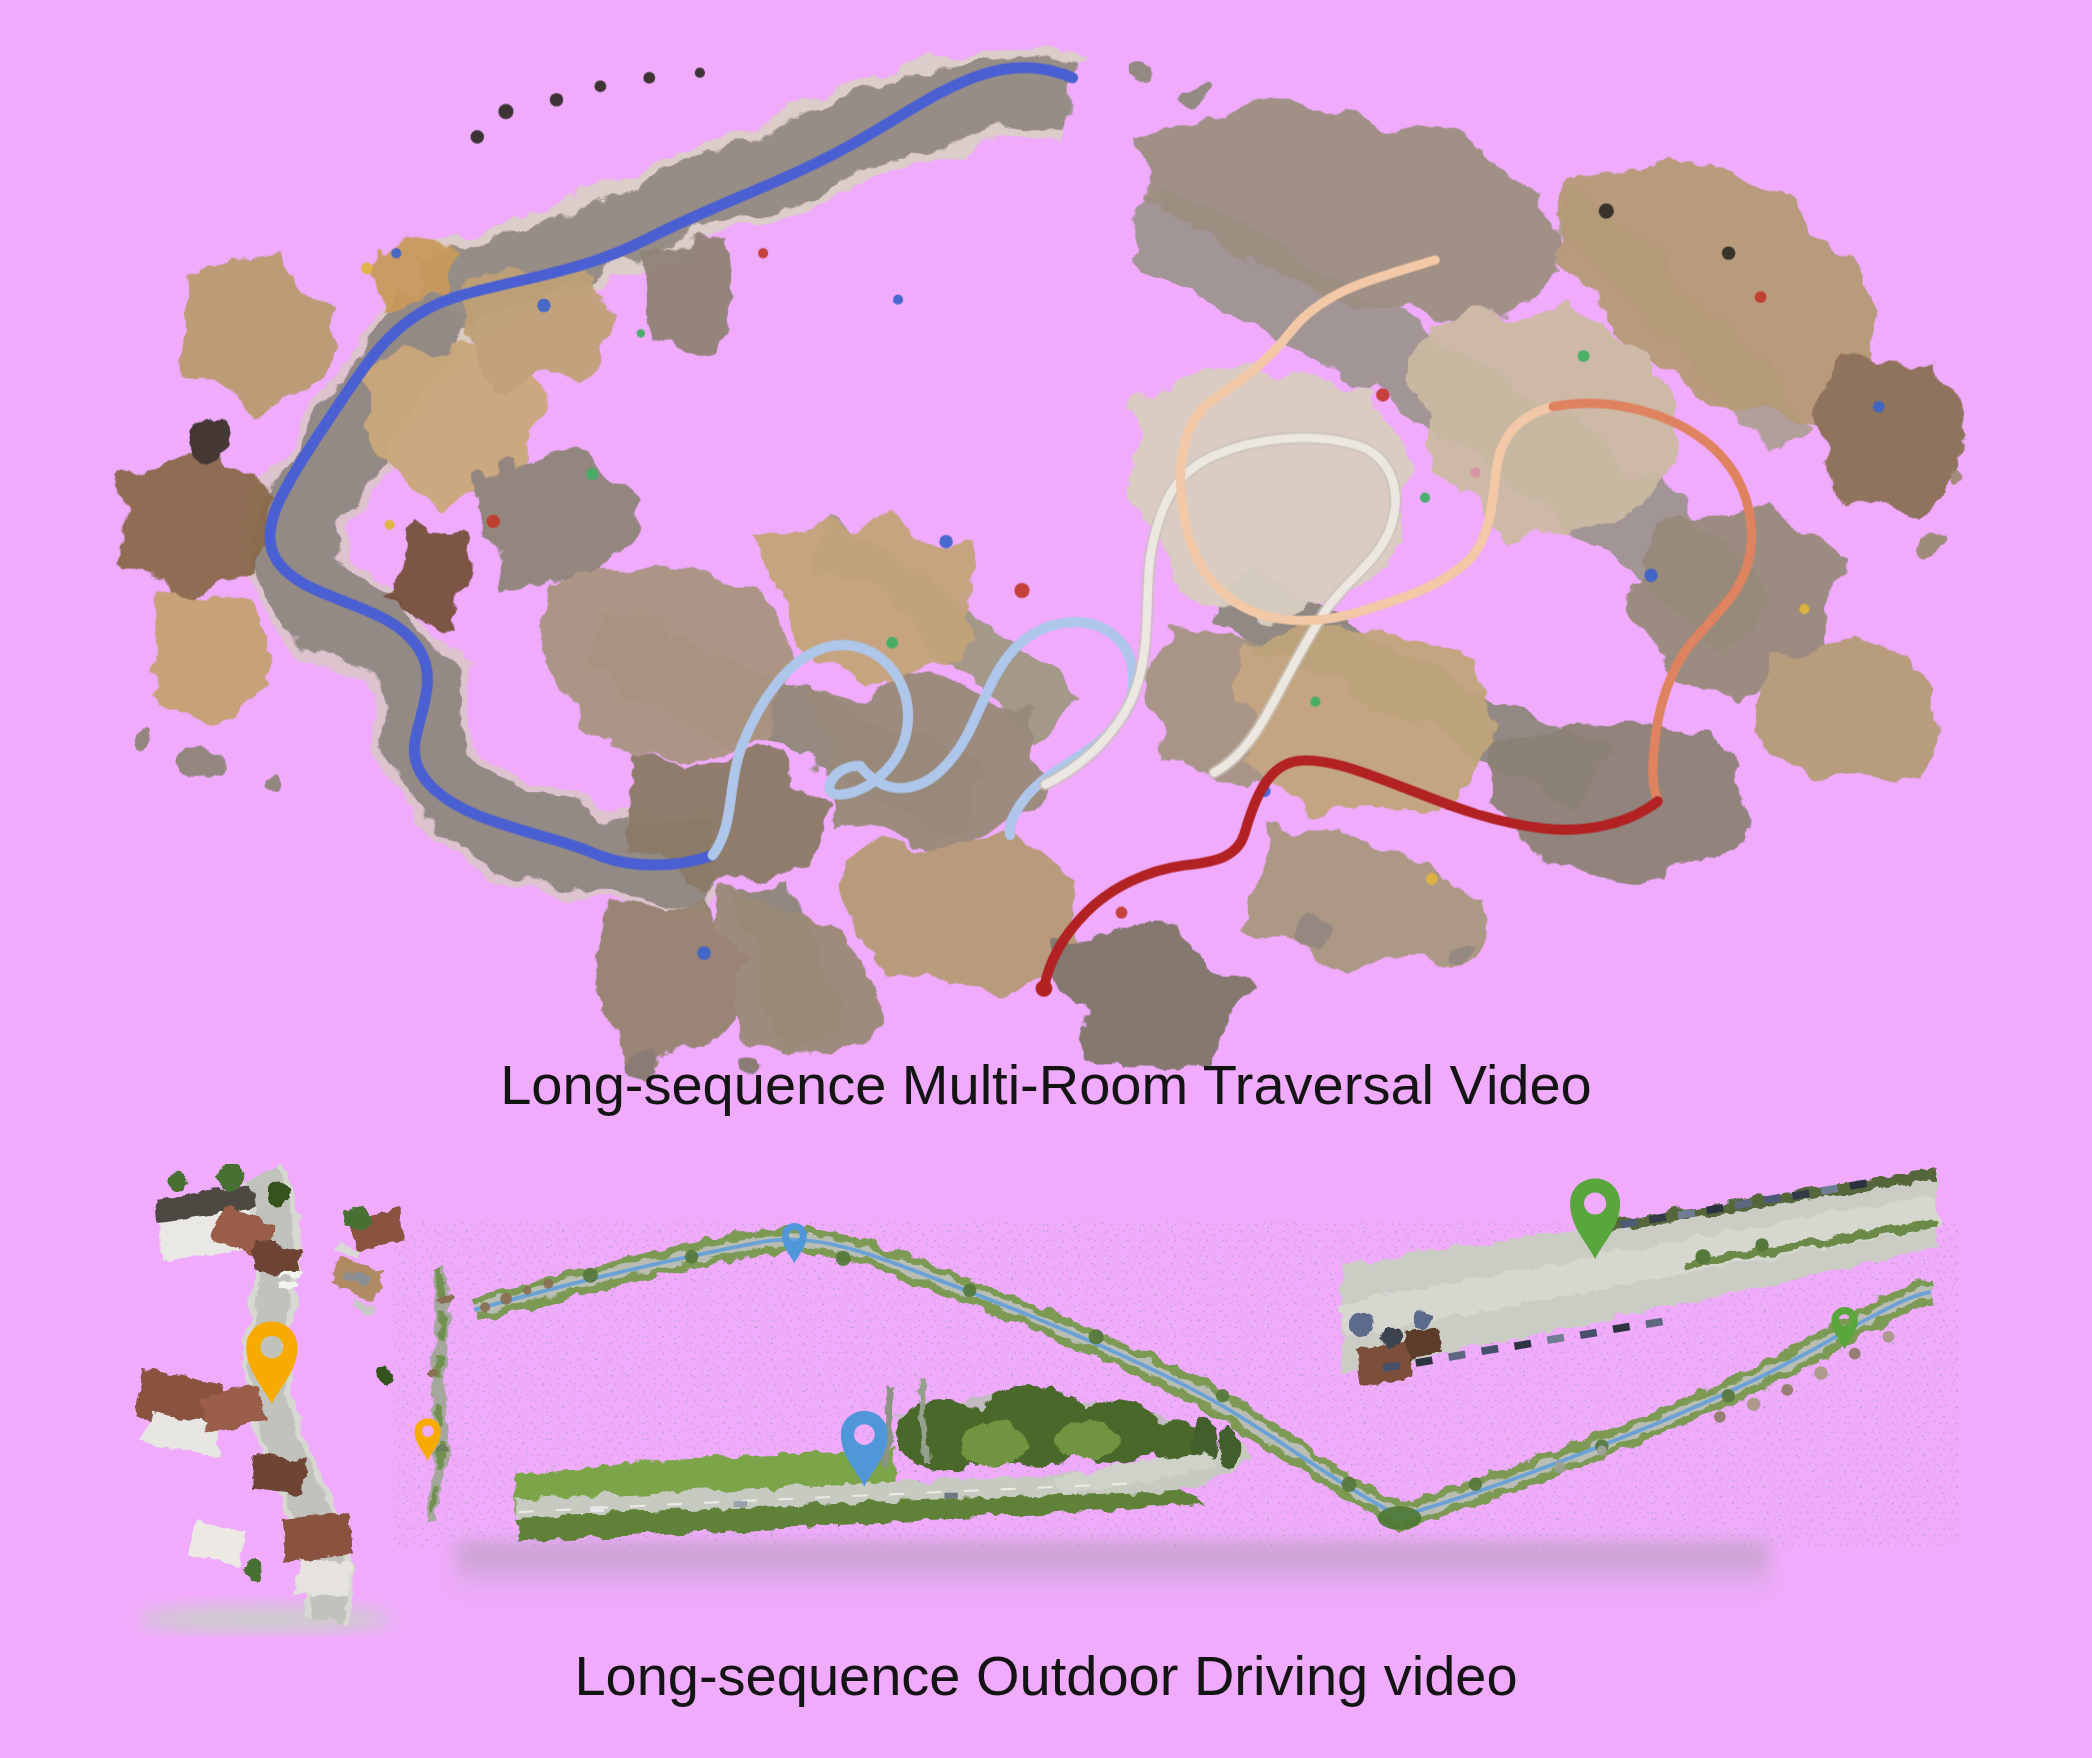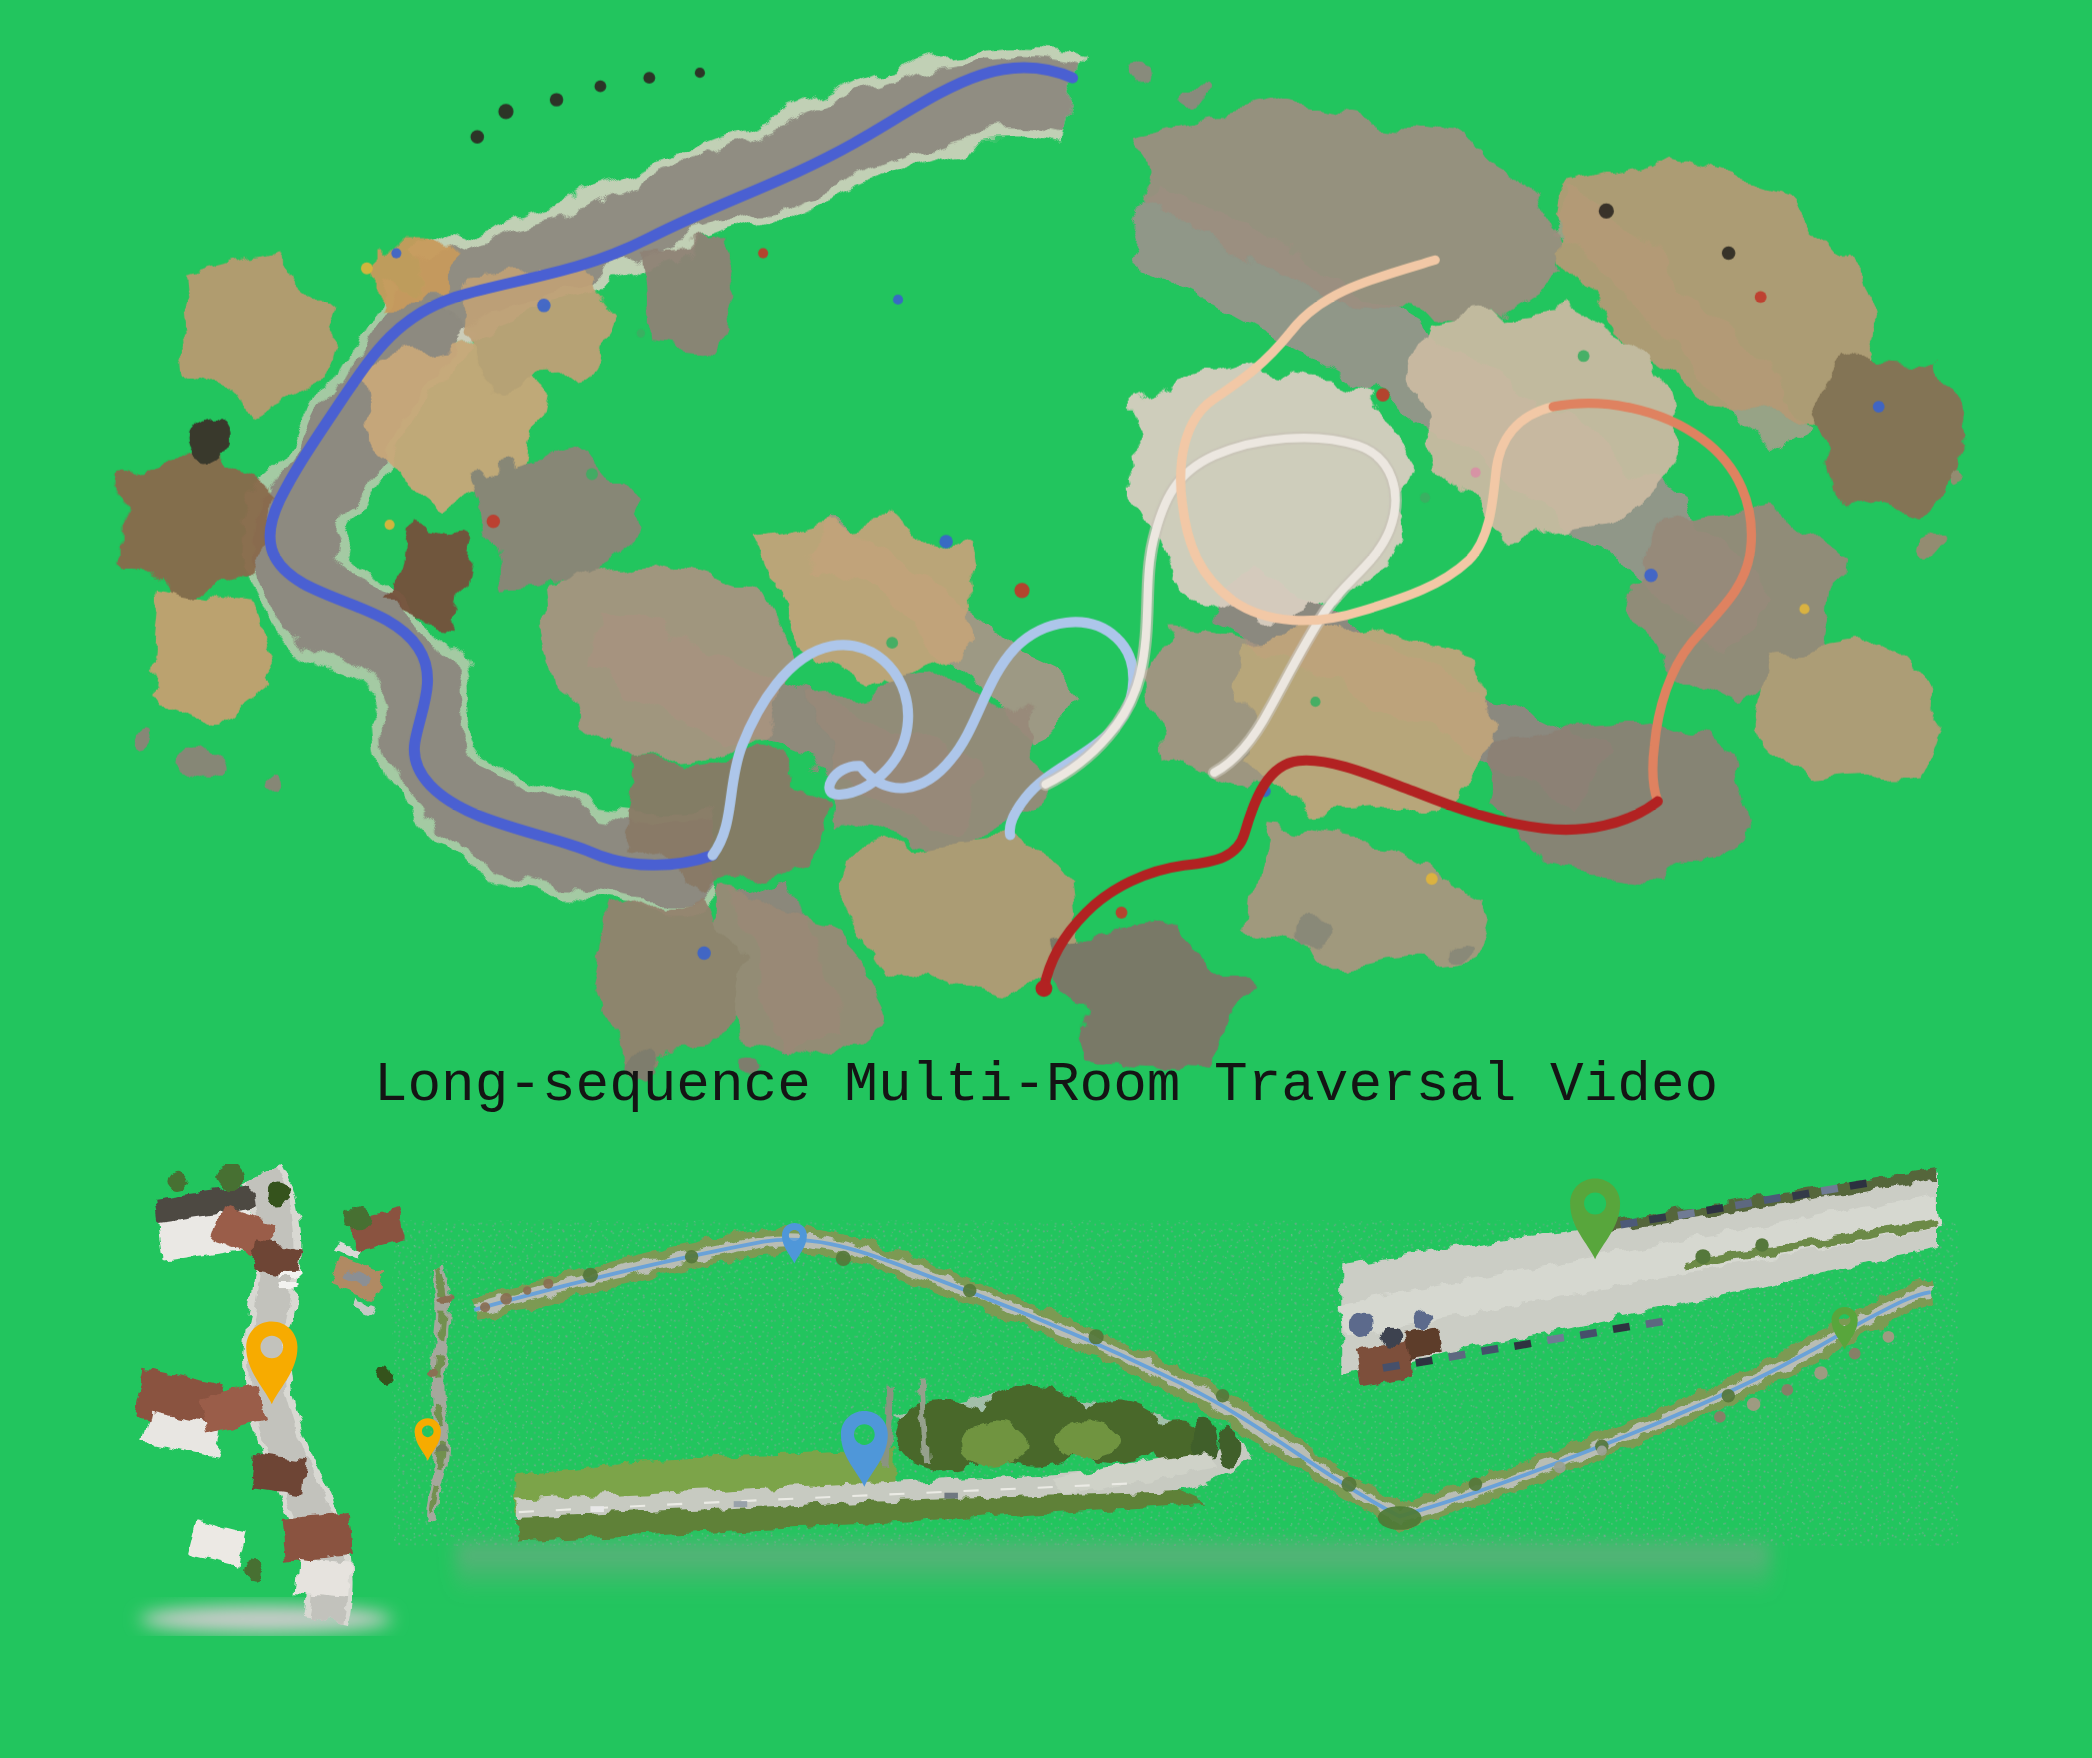--- a/index.html
+++ b/index.html
@@ -1,17 +1,17 @@
 <!DOCTYPE html>
 <html style="--traj-blue: #4a60d2; --traj-light-blue: #adc6ea; --traj-white: #ece7e0; --traj-peach: #f2c8a6; --traj-salmon: #df8260; --traj-red: #b22222; --pin-yellow: #f7ab00; --pin-blue: #4f97d9; --pin-green: #58a63c; --caption-text: #141414;font-size:13.5px"><head>
 <meta charset="utf-8">
 <style>
   html,body{margin:0;padding:0;background:#ffffff;}
-  .page{position:relative;width:2092px;height:1758px;background:#22c55e;overflow:hidden;
-        font-family:Liberation Mono, monospace;}
+  .page{position:relative;width:2092px;height:1758px;background:#f0abfc;overflow:hidden;
+        font-family:Liberation Sans, sans-serif;}
   .figure-svg{position:absolute;left:0;display:block;}
   #fig-top{top:0;}
   #fig-bottom{top:1164px;}
   .caption{position:absolute;width:100%;text-align:center;color:var(--caption-text,#141414);
            font-size:56px;line-height:1.05;letter-spacing:0px;}
   #caption-top{top:1056px;}
   #caption-bottom{top:1647px;}
 
   
   .traj{fill:none;stroke-linecap:round;stroke-linejoin:round;}
@@ -348,15 +348,16 @@
     <g>
       <use href="#pinShape" class="pin-yellow" transform="translate(322,285) scale(1.17)"></use>
       <use href="#pinShape" class="pin-yellow" transform="translate(507,352) scale(0.60)"></use>
       <use href="#pinShape" class="pin-blue" transform="translate(942,118) scale(0.57)"></use>
       <use href="#pinShape" class="pin-blue" transform="translate(1025,383) scale(1.07)"></use>
       <use href="#pinShape" class="pin-green" transform="translate(1892,113) scale(1.14)"></use>
       <use href="#pinShape" class="pin-green" transform="translate(2188,220) scale(0.60)"></use>
     </g>
   </svg>
 
+  <div id="caption-bottom" class="caption">Long-sequence Outdoor Driving video</div>
 
 </div>
 
 
 </body></html>

